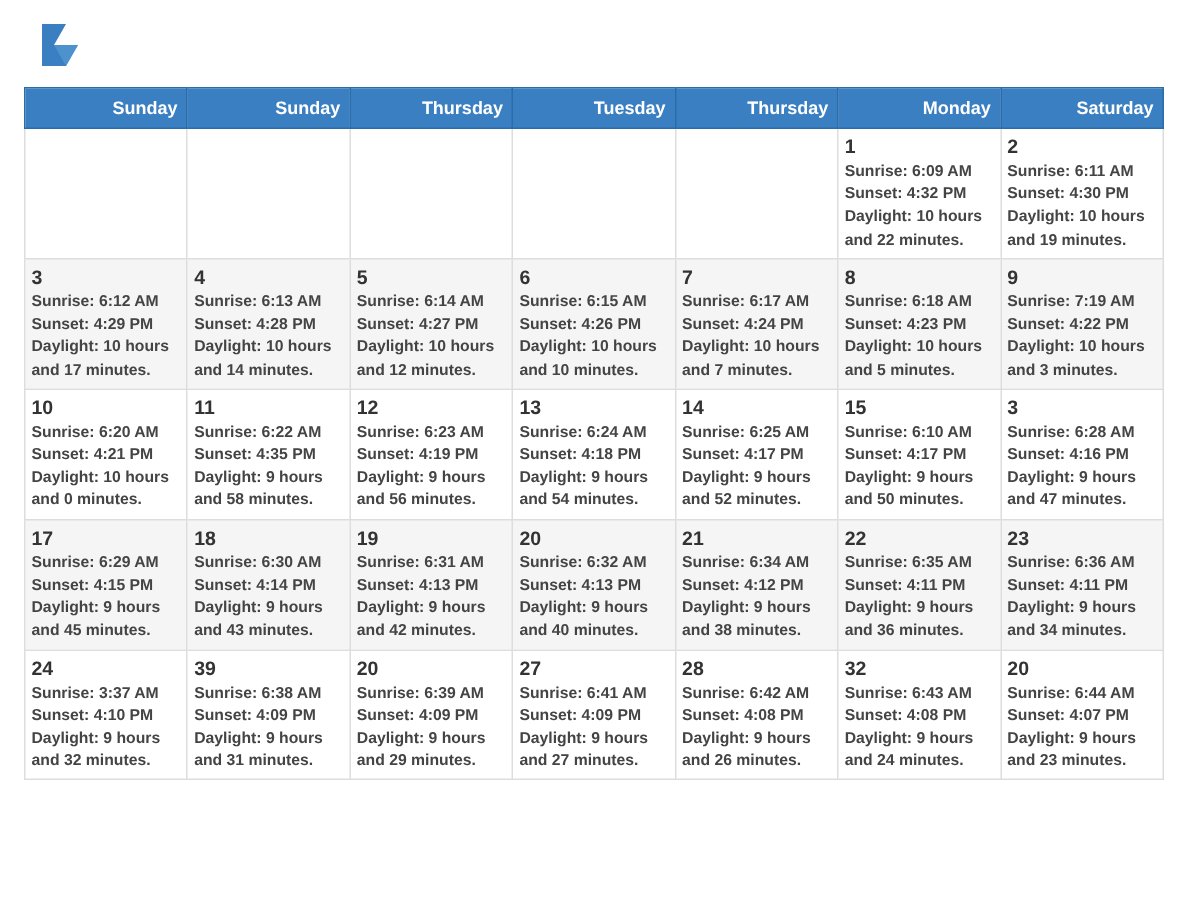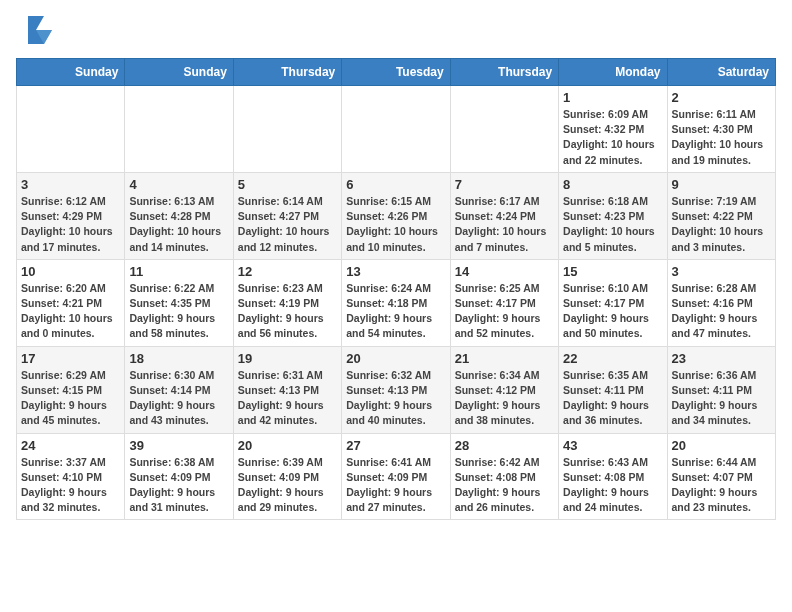--- a/index.html
+++ b/index.html
@@ -303,21 +303,21 @@
 Sunset: 4:09 PM
 Daylight: 9 hours and 27 minutes.</div>
         </td>
         <td>
           <span class="day-number">28</span>
           <div class="day-info">Sunrise: 6:42 AM
 Sunset: 4:08 PM
 Daylight: 9 hours and 26 minutes.</div>
         </td>
         <td>
-          <span class="day-number">43</span>
+          <span class="day-number">32</span>
           <div class="day-info">Sunrise: 6:43 AM
 Sunset: 4:08 PM
 Daylight: 9 hours and 24 minutes.</div>
         </td>
         <td>
           <span class="day-number">20</span>
           <div class="day-info">Sunrise: 6:44 AM
 Sunset: 4:07 PM
 Daylight: 9 hours and 23 minutes.</div>
         </td>

